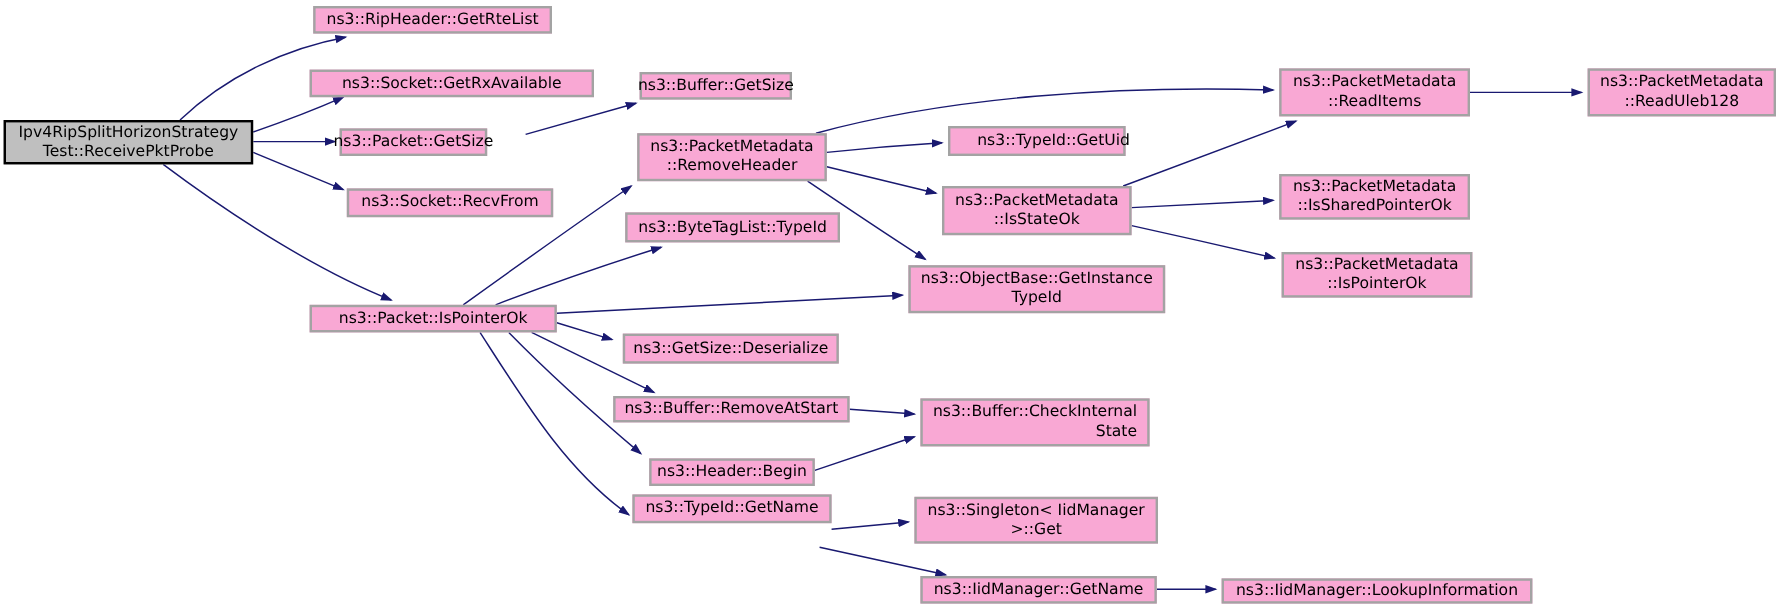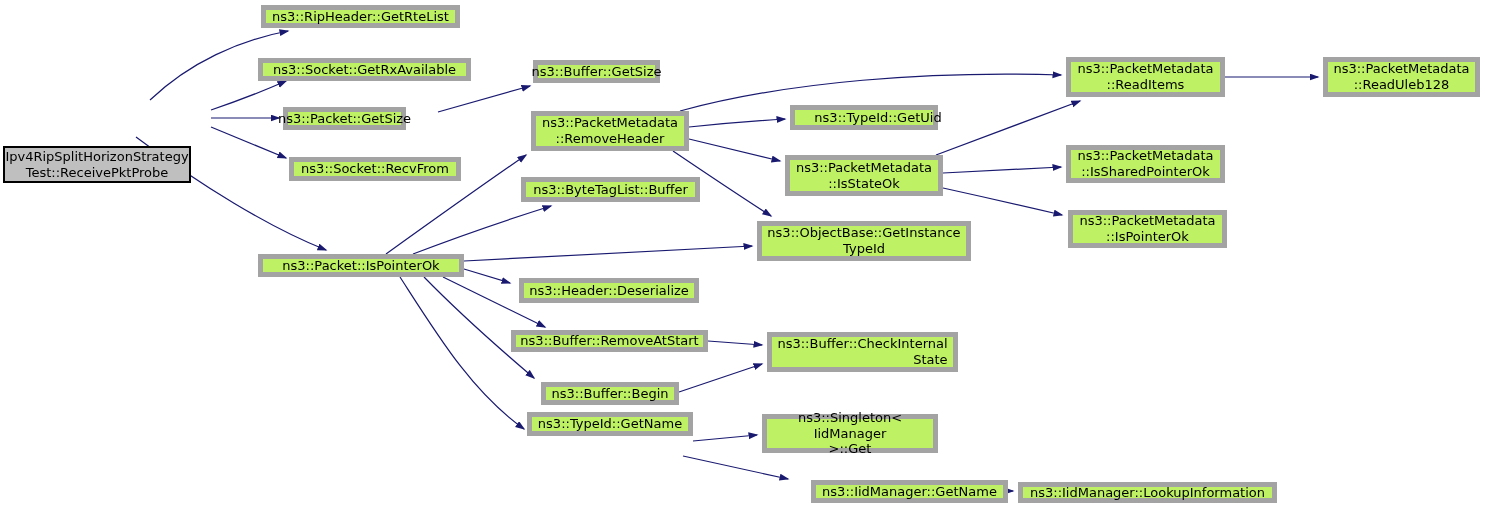--- a/index.html
+++ b/index.html
@@ -1,21 +1,21 @@
 <!DOCTYPE html>
 <html><head>
 <meta charset="utf-8">
 <style>
   html,body{margin:0;padding:0;background:#ffffff;}
   #canvas{position:relative;width:1485px;height:512px;background:#ffffff;overflow:hidden;
           font-family:"DejaVu Sans","Liberation Sans",sans-serif;}
   #edges{position:absolute;left:0;top:0;width:1485px;height:512px;}
   .edge{fill:none;stroke:#191970;stroke-width:1.2px;}
   .node{position:absolute;box-sizing:border-box;display:flex;align-items:center;justify-content:center;
-        text-align:center;white-space:pre-line;background:#bef264;border:5px solid #a3a3a3;
+        text-align:center;white-space:pre-line;background:#f9a8d4;border:2px solid #a3a3a3;
         color:#000000;font-size:13px;line-height:1.22;cursor:pointer;}
   .node.root{background:#bfbfbf;border:2px solid #000000;cursor:default;}
 </style>
 </head>
 <body>
 
 <div id="canvas">
   <svg id="edges" width="1485" height="512" viewBox="0 0 1485 512" xmlns="http://www.w3.org/2000/svg">
     <defs>
       <marker id="arrow" markerWidth="11" markerHeight="9" refX="8.5" refY="3.5" orient="auto" markerUnits="userSpaceOnUse">
@@ -43,45 +43,45 @@
       <path d="M943,173 Q1002,170 1061,167" class="edge" marker-end="url(#arrow)"></path>
       <path d="M943,188 Q1002,201 1062,215" class="edge" marker-end="url(#arrow)"></path>
       <path d="M1225,77 L1318,77" class="edge" marker-end="url(#arrow)"></path>
       <path d="M708,341 L762,345" class="edge" marker-end="url(#arrow)"></path>
       <path d="M679,392 Q720,378 762,364" class="edge" marker-end="url(#arrow)"></path>
       <path d="M693,441 L757,435" class="edge" marker-end="url(#arrow)"></path>
       <path d="M683,456 Q734,467 788,479" class="edge" marker-end="url(#arrow)"></path>
       <path d="M964,491 L1013,491" class="edge" marker-end="url(#arrow)"></path>
     </svg>
   <div id="nodes">
-      <div class="node root" style="left: 3px; top: 100px; width: 188px; height: 37px; margin-top: 46px;">Ipv4RipSplitHorizonStrategy
+      <div class="node root" style="left: 3px; top: 100px; width: 208px; height: 37px;">Ipv4RipSplitHorizonStrategy
 Test::ReceivePktProbe</div>
       <div class="node" style="left: 261px; top: 5px; width: 199px; height: 23px;">ns3::RipHeader::GetRteList</div>
-      <div class="node" style="left: 258px; top: 58px; width: 213px; height: 23px;">ns3::Socket::GetRxAvailable</div>
+      <div class="node" style="left: 258px; top: 58px; width: 237px; height: 23px;">ns3::Socket::GetRxAvailable</div>
       <div class="node" style="left: 283px; top: 107px; width: 123px; height: 23px;">ns3::Packet::GetSize</div>
       <div class="node" style="left: 289px; top: 157px; width: 172px; height: 24px;">ns3::Socket::RecvFrom</div>
       <div class="node" style="left: 258px; top: 254px; width: 206px; height: 23px;">ns3::Packet::IsPointerOk</div>
       <div class="node" style="left: 533px; top: 60px; width: 127px; height: 23px;">ns3::Buffer::GetSize</div>
       <div class="node" style="left: 531px; top: 111px; width: 158px; height: 40px;">ns3::PacketMetadata
 ::RemoveHeader</div>
-      <div class="node" style="left: 521px; top: 177px; width: 179px; height: 25px;">ns3::ByteTagList::Buffer</div>
-      <div class="node" style="left: 519px; top: 278px; width: 180px; height: 25px;">ns3::Header::Deserialize</div>
+      <div class="node" style="left: 521px; top: 177px; width: 179px; height: 25px;">ns3::ByteTagList::TypeId</div>
+      <div class="node" style="left: 519px; top: 278px; width: 180px; height: 25px;">ns3::GetSize::Deserialize</div>
       <div class="node" style="left: 511px; top: 330px; width: 197px; height: 22px;">ns3::Buffer::RemoveAtStart</div>
-      <div class="node" style="left: 541px; top: 382px; width: 138px; height: 23px;">ns3::Buffer::Begin</div>
+      <div class="node" style="left: 541px; top: 382px; width: 138px; height: 23px;">ns3::Header::Begin</div>
       <div class="node" style="left: 527px; top: 412px; width: 166px; height: 24px;">ns3::TypeId::GetName</div>
       <div class="node" style="left: 790px; top: 105px; width: 148px; height: 25px; padding-left: 28px;">ns3::TypeId::GetUid</div>
       <div class="node" style="left: 785px; top: 155px; width: 158px; height: 41px;">ns3::PacketMetadata
 ::IsStateOk</div>
       <div class="node" style="left: 757px; top: 221px; width: 214px; height: 40px;">ns3::ObjectBase::GetInstance
 TypeId</div>
       <div class="node" style="left: 767px; top: 332px; width: 191px; height: 40px; text-align: right;">ns3::Buffer::CheckInternal
 State</div>
-      <div class="node" style="left: 762px; top: 414px; width: 176px; height: 39px;">ns3::Singleton&lt; IidManager
+      <div class="node" style="left: 762px; top: 414px; width: 203px; height: 39px;">ns3::Singleton&lt; IidManager
 &gt;::Get</div>
-      <div class="node" style="left: 767px; top: 480px; width: 197px; height: 23px; margin-left: 44px;">ns3::IidManager::GetName</div>
+      <div class="node" style="left: 767px; top: 480px; width: 197px; height: 23px;">ns3::IidManager::GetName</div>
       <div class="node" style="left: 1066px; top: 57px; width: 159px; height: 40px;">ns3::PacketMetadata
 ::ReadItems</div>
       <div class="node" style="left: 1066px; top: 145px; width: 159px; height: 38px;">ns3::PacketMetadata
 ::IsSharedPointerOk</div>
       <div class="node" style="left: 1068px; top: 210px; width: 159px; height: 38px;">ns3::PacketMetadata
 ::IsPointerOk</div>
       <div class="node" style="left: 1018px; top: 482px; width: 259px; height: 21px;">ns3::IidManager::LookupInformation</div>
       <div class="node" style="left: 1323px; top: 57px; width: 157px; height: 40px;">ns3::PacketMetadata
 ::ReadUleb128</div>
     </div>

